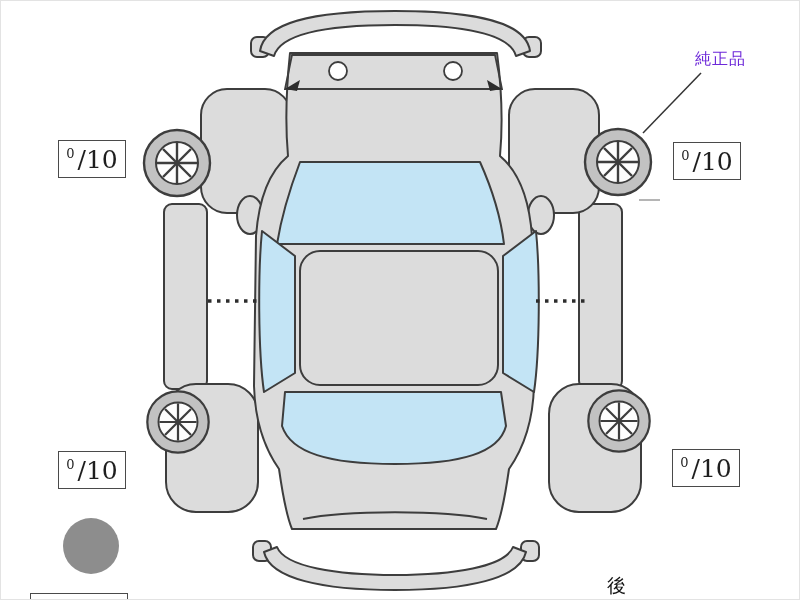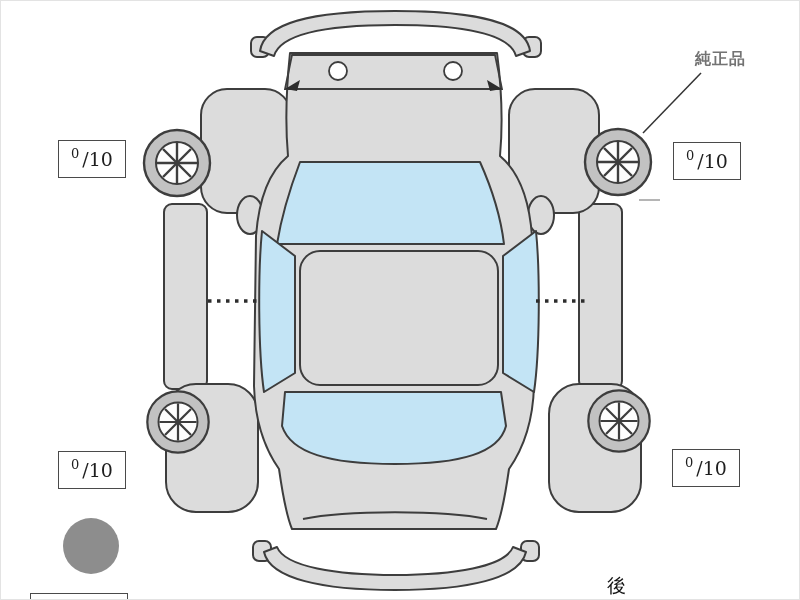--- a/index.html
+++ b/index.html
@@ -22,25 +22,25 @@
   .pointer    { stroke:#333333; stroke-width:1.5; }
   .stray      { stroke:#9c9c9c; stroke-width:1.5; }
 
   .score-box {
     position:absolute; width:68px; height:38px; background:#ffffff;
     border:1.6px solid #4a4a4a; box-sizing:border-box;
     display:flex; align-items:center; justify-content:center;
     font-family:"DejaVu Serif", serif; color:#1e1e1e;
   }
   .score-num { font-size:13px; line-height:1; transform:translateY(-6px); margin-right:3px; }
-  .score-den { font-size:19px; line-height:1; }
+  .score-den { font-size:25px; line-height:1; }
 
   .genuine-label {
-    position:absolute; left:694px; top:48px; font-size:16px; font-weight:bold;
-    color:#737373; letter-spacing:1px; white-space:nowrap;
+    position:absolute; left:694px; top:48px; font-size:16px; font-weight:normal;
+    color:#6d28d9; letter-spacing:1px; white-space:nowrap;
   }
   .rear-label { position:absolute; left:606px; top:572px; font-size:19px; color:#111111; }
   .legend-circle {
     position:absolute; left:62px; top:517px; width:56px; height:56px;
     border-radius:50%; background:var(--legend-circle,#8d8d8d);
   }
   .clipped-box {
     position:absolute; left:29px; top:592px; width:98px; height:18px;
     background:#ffffff; border:1.6px solid #4a4a4a; box-sizing:border-box;
   }

